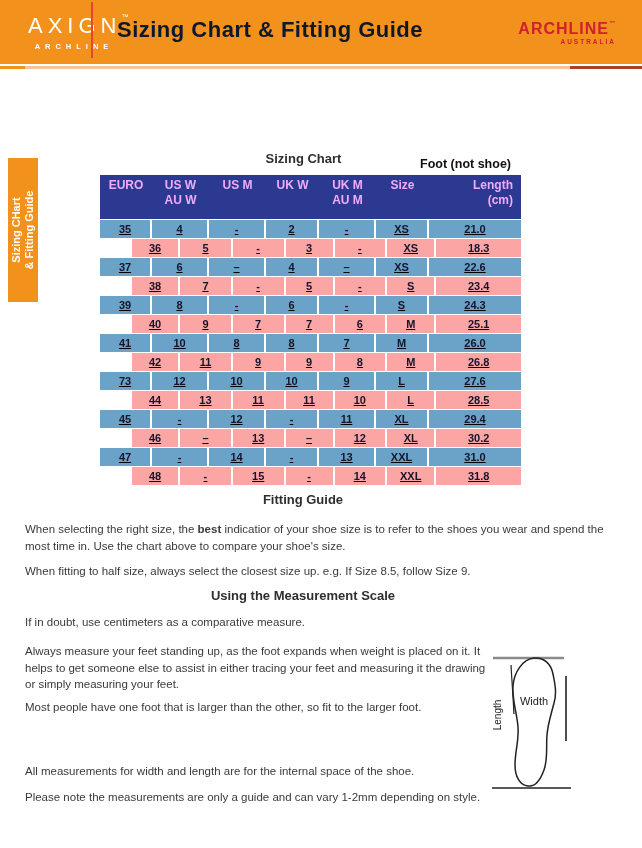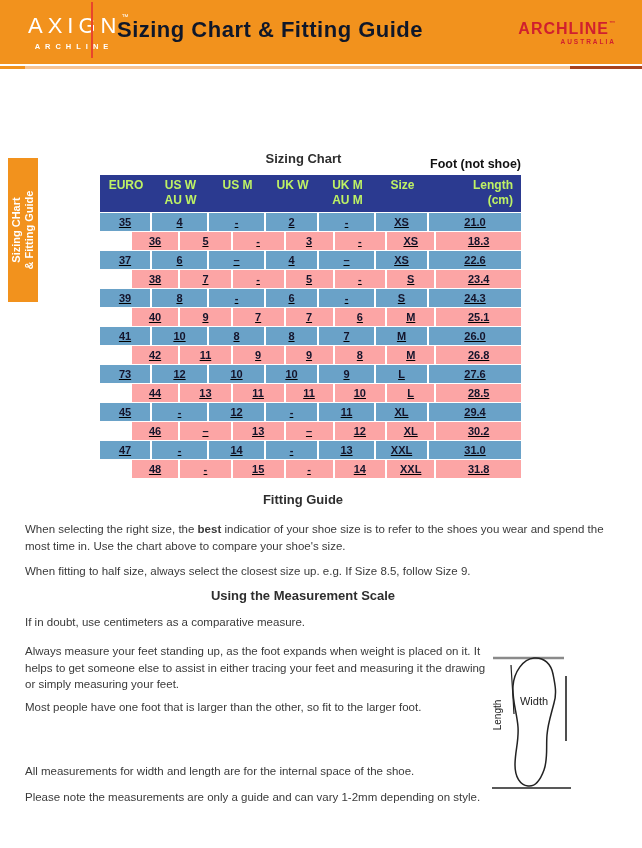--- a/index.html
+++ b/index.html
@@ -25,26 +25,26 @@
 
   
   .side-tab { position:absolute; left:8px; top:158px; width:30px; height:144px; background:#F2921D; }
   .side-tab-text { position:absolute; left:50%; top:50%; transform:translate(-50%,-50%) rotate(-90deg);
                    color:#ffffff; font-weight:700; font-size:11px; line-height:13px;
                    text-align:center; white-space:nowrap; }
 
   
   .chart-title { position:absolute; left:93px; top:151px; width:421px; text-align:center;
                  font-size:13px; font-weight:700; color:#2E2E2E; }
-  .foot-label { position:absolute; left:330px; top:157px; width:191px; text-align:right;
+  .foot-label { position:absolute; left:320px; top:157px; width:191px; text-align:right;
                 font-size:12.5px; font-weight:700; color:#111111; }
 
   
   .sizing-table { position:absolute; left:100px; top:175px; width:421px; }
-  .thead { display:flex; background:#2B3A90; color:#bef264; height:37px; }
+  .thead { display:flex; background:#2B3A90; color:#f0abfc; height:44px; }
   .th { display:flex; flex-direction:column; align-items:center; justify-content:flex-start;
         padding-top:3px; font-size:12px; font-weight:700; line-height:15px; }
   .th.c6 { align-items:flex-end; padding-right:8px; }
   .tr { display:flex; height:19px; border-top:1px solid #ffffff;text-decoration:underline; }
   .tr.blue { background:#6AA2C8; }
   .tr.lav  { background:#fca5a5;margin-left:32px; }
   .td { display:flex; align-items:center; justify-content:center;
         font-size:11px; font-weight:700; color:#14142B; border-right:2px solid #ffffff; }
   .td.c6 { border-right:none; }
   .c0 { width:52px; } .c1 { width:57px; } .c2 { width:57px; } .c3 { width:53px; }

